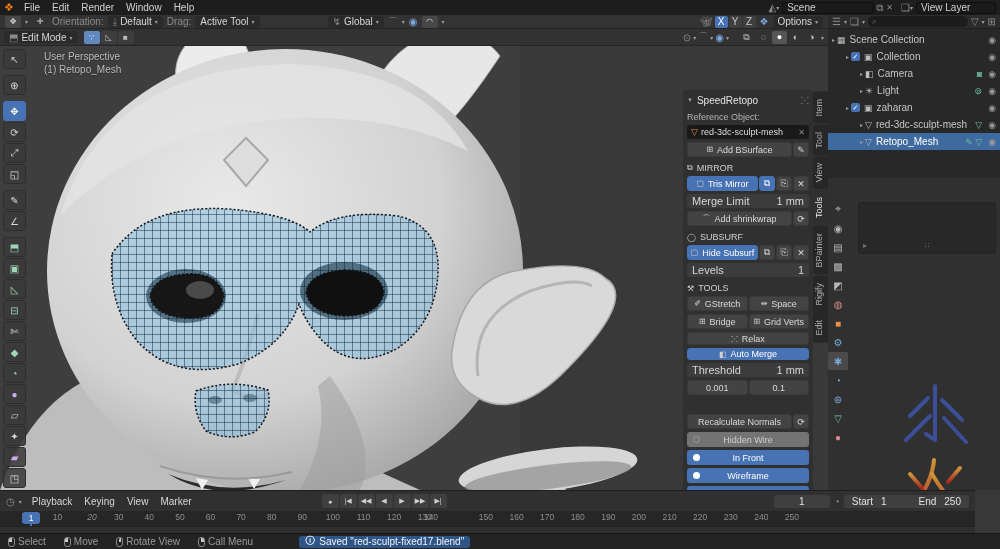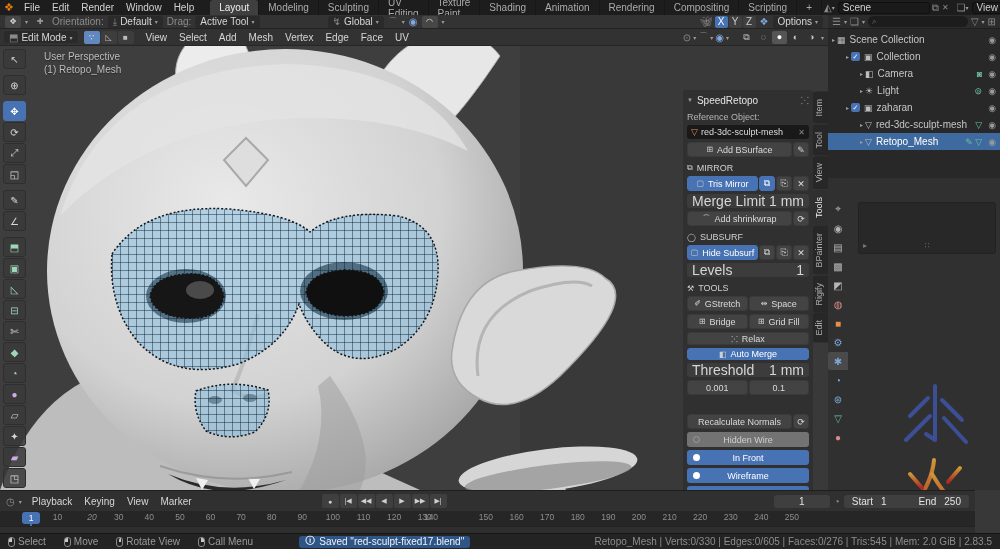--- a/index.html
+++ b/index.html
@@ -54,21 +54,21 @@
   
   #npanel{left:683px;top:44px;width:130px;background:#2fh;}
   #npanel{background:#2f2f2fee;border-radius:3px;padding:3px 4px 6px 4px;display:flex;flex-direction:column;gap:3px;}
   .ptitle{color:#e4e4e4;display:flex;gap:4px;align-items:center;font-size:10px;}
   .plabel{color:#b4b4b4;font-size:9px;margin-top:2px;}
   .pfield{background:#191919;border-radius:3px;height:14px;display:flex;align-items:center;padding:0 4px;gap:3px;color:#dcdcdc;font-size:9px;}
   .pbtnrow{display:flex;gap:1px;}
   .pbtn{background:#434343;border:1px solid #3a3a3a;border-radius:3px;height:15px;flex:1;display:flex;align-items:center;justify-content:center;gap:4px;color:#dadada;font-size:9px;}
   .pbtn.sm{flex:0 0 16px;}
   .pbtn.blue{background:#4772b3;border-color:#4772b3;color:#fff;}
-  .pslider{background:#3c3c3c;border-radius:3px;height:14px;display:flex;align-items:center;justify-content:space-between;padding:0 5px;color:#d6d6d6;font-size:14px;}
+  .pslider{background:#3c3c3c;border-radius:3px;height:14px;display:flex;align-items:center;justify-content:space-between;padding:0 5px;color:#d6d6d6;font-size:11px;}
   .psec{display:flex;gap:4px;align-items:center;color:#d0d0d0;font-size:9px;margin-top:3px;}
   .togg{border-radius:3px;height:15px;display:flex;align-items:center;justify-content:center;position:relative;color:#fff;font-size:9px;}
   .togg .dot{position:absolute;left:6px;width:7px;height:7px;border-radius:50%;background:#fff;}
   .togg.on{background:#4772b3;}
   .togg.off{background:#737373;color:#cfcfcf;}
   .togg.off .dot{background:transparent;border:1px solid #999;}
   .oic8{font-size:8px;color:#cfcfcf;}
 
   
   #ntabs{left:813px;top:46px;width:15px;display:flex;flex-direction:column;gap:1px;}
@@ -122,33 +122,20 @@
   .hint{display:flex;align-items:center;}
 </style>
 </head>
 <body>
 
 <div id="app">
 
   <div id="topbar" class="abs">
     <span class="logo">❖</span>
     <span><span class="tmenu">File</span><span class="tmenu">Edit</span><span class="tmenu">Render</span><span class="tmenu">Window</span><span class="tmenu">Help</span></span>
-    <span id="workspaces">
-        <span class="wtab active">Layout</span>
-        <span class="wtab">Modeling</span>
-        <span class="wtab">Sculpting</span>
-        <span class="wtab">UV Editing</span>
-        <span class="wtab">Texture Paint</span>
-        <span class="wtab">Shading</span>
-        <span class="wtab">Animation</span>
-        <span class="wtab">Rendering</span>
-        <span class="wtab">Compositing</span>
-        <span class="wtab">Scripting</span>
-        <span class="wtab">+</span>
-      </span>
     <span style="margin-left:auto" class="row">
       <span class="dim">◭</span>
         <span class="car">▾</span>
       <span class="tfield" style="width:92px;margin-left:3px">Scene</span>
       <span class="dim" style="margin-left:2px">⧉</span>
         <span class="xbtn">✕</span>
     </span>
     <span class="row" style="margin-left:6px">
       <span class="dim">❏</span>
         <span class="car">▾</span>
@@ -215,21 +202,20 @@
     <span class="drop">
         <span class="dim">⬒</span>
         <span>Edit Mode</span>
         <span class="car">▾</span>
       </span>
     <span class="row" style="gap:1px;margin:0 3px">
         <span class="selmode active">∵</span>
         <span class="selmode">◺</span>
         <span class="selmode">■</span>
       </span>
-    <span><span class="vmenu">View</span><span class="vmenu">Select</span><span class="vmenu">Add</span><span class="vmenu">Mesh</span><span class="vmenu">Vertex</span><span class="vmenu">Edge</span><span class="vmenu">Face</span><span class="vmenu">UV</span></span>
     <span id="vpright">
       <span class="dim">⊙</span>
         <span class="car">▾</span>
       <span class="dim">⌒</span>
         <span class="car">▾</span>
       <span class="bluice">◉</span>
         <span class="car">▾</span>
       <span style="width:6px"></span>
       <span class="shadeic">⧉</span>
       <span class="row" style="gap:1px">
@@ -403,21 +389,21 @@
             <span>Space</span>
           </div>
       </div>
       <div class="pbtnrow">
         <div class="pbtn">
             <span class="oic8">⊞</span>
             <span>Bridge</span>
           </div>
         <div class="pbtn">
             <span class="oic8">⊞</span>
-            <span>Grid Fill</span>
+            <span>Grid Verts</span>
           </div>
       </div>
       <div class="pbtn">
           <span class="oic8">⁙</span>
           <span>Relax</span>
         </div>
       <div class="pbtn blue">
           <span class="oic8">◧</span>
           <span>Auto Merge</span>
         </div>
@@ -662,16 +648,15 @@
           <span class="mouse r">
             <i></i>
           </span>
           <span>Call Menu</span>
         </span>
       </span>
     <span id="savedbadge">
         <span>🛈</span>
         <span>Saved "red-sculpt-fixed17.blend"</span>
       </span>
-    <span id="stats">Retopo_Mesh  |  Verts:0/330 | Edges:0/605 | Faces:0/276 | Tris:545  |  Mem: 2.0 GiB  |  2.83.5</span>
   </div>
 
 </div>
 
 </body></html>

